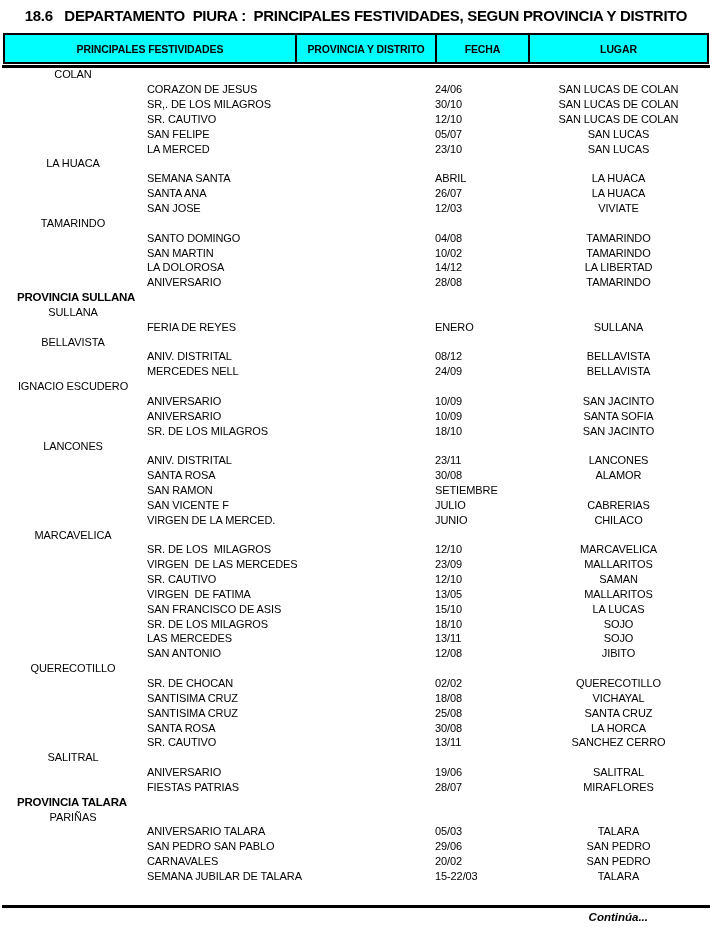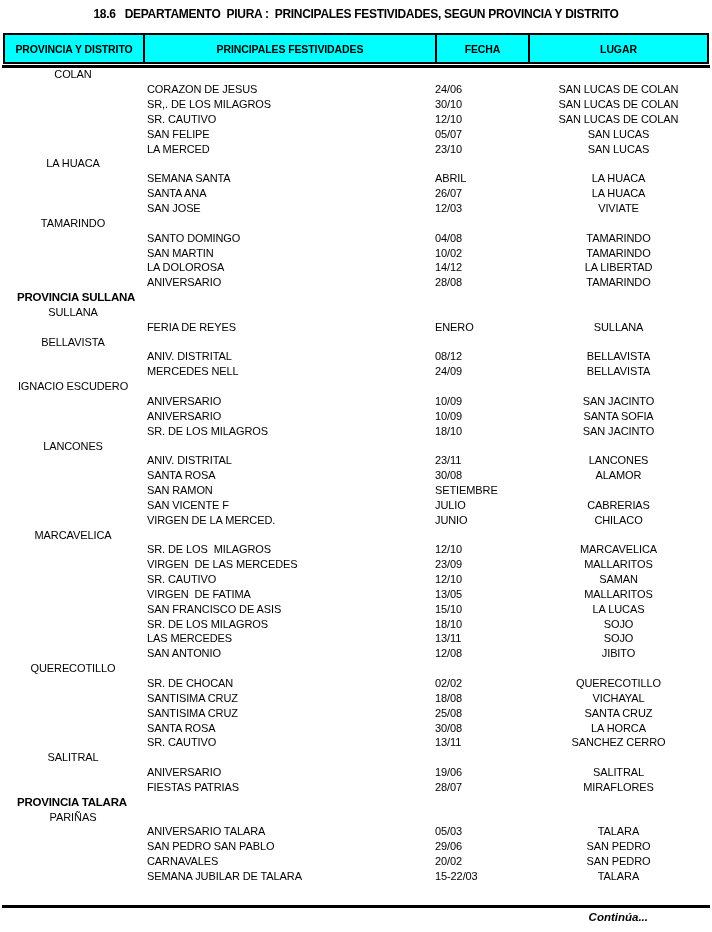--- a/index.html
+++ b/index.html
@@ -3,21 +3,21 @@
 <meta charset="utf-8">
 <style>
   html,body{margin:0;padding:0;}
   body{
     width:712px;height:932px;background:#FFFFFF;color:#000000;
     font-family:"Liberation Sans",sans-serif;position:relative;overflow:hidden;
   }
   .page{position:absolute;inset:0;}
   .title{
     position:absolute;top:7px;left:0;right:0;text-align:center;
-    font-weight:bold;font-size:12px;letter-spacing:-0.3px;white-space:pre;
+    font-weight:bold;font-size:15px;letter-spacing:-0.3px;white-space:pre;
   }
   .thead{
     position:absolute;left:3px;top:33px;width:706px;height:31px;
     display:flex;border:2px solid #000;box-sizing:border-box;
   }
   .th{
     display:flex;align-items:center;justify-content:center;
     font-size:10.5px;font-weight:bold;letter-spacing:-0.1px;
     border-right:2px solid #000;box-sizing:border-box;height:100%;
   }
@@ -45,22 +45,22 @@
   }
 </style>
 </head>
 <body>
 
 <div class="page">
 
   <div class="title">18.6   DEPARTAMENTO  PIURA :  PRINCIPALES FESTIVIDADES, SEGUN PROVINCIA Y DISTRITO</div>
 
   <div class="thead" style="background: rgb(0, 255, 255);">
+    <div class="th c2">PRINCIPALES FESTIVIDADES</div>
     <div class="th c1">PROVINCIA Y DISTRITO</div>
-    <div class="th c2">PRINCIPALES FESTIVIDADES</div>
     <div class="th c3">FECHA</div>
     <div class="th c4">LUGAR</div>
   </div>
 
   <div class="rule rule-top" style="background: rgb(0, 0, 0);"></div>
 
   <div class="rows" id="rows">
       <div class="row district">
         <div class="cell c-dist">COLAN</div>
       </div>

